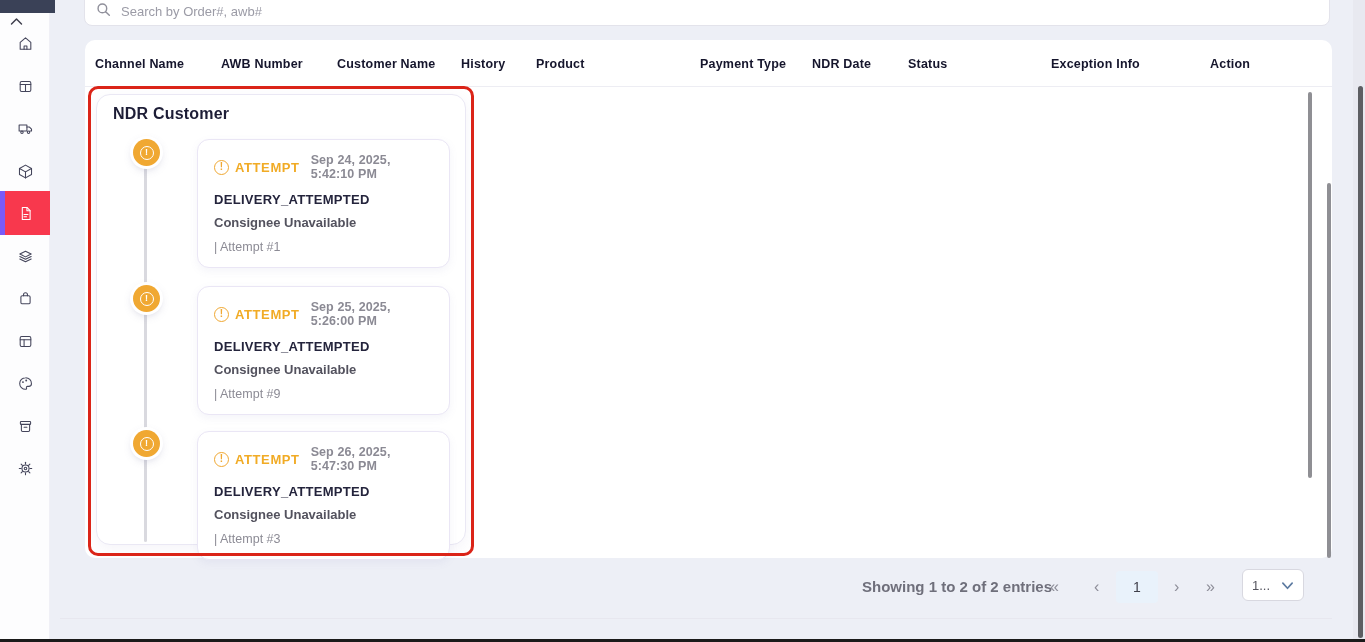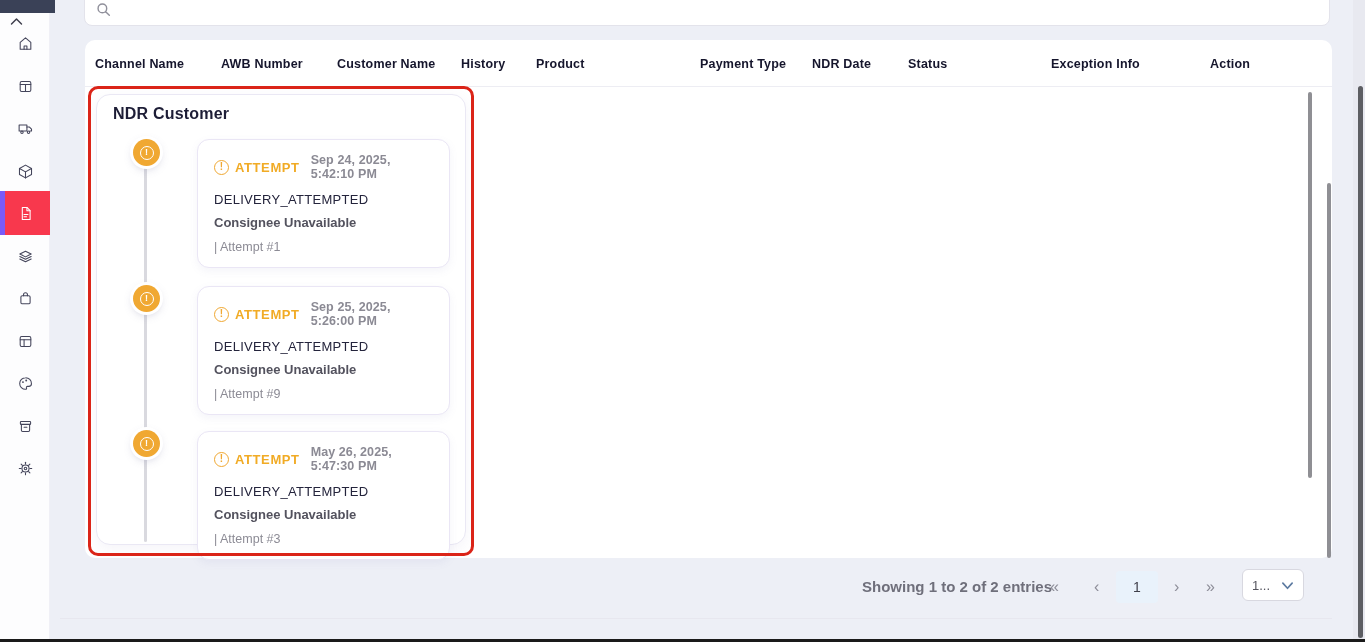--- a/index.html
+++ b/index.html
@@ -42,21 +42,21 @@
   .ndr-panel { position:absolute; left:96px; top:94px; width:370px; height:451px; background:#ffffff; border:1px solid #eae8f4; border-radius:14px; box-shadow:0 4px 14px rgba(110,100,170,.07); z-index:2; }
   .ndr-title { position:absolute; left:113px; top:105px; font-size:16px; font-weight:bold; color:#1d1d36; letter-spacing:.2px; z-index:3; }
   .timeline-line { position:absolute; left:144px; top:160px; width:3px; height:382px; background:#d9d9df; border-radius:2px; z-index:3; }
   .t-node { position:absolute; left:133px; width:27px; height:27px; border-radius:50%; background:#f0a832; display:flex; align-items:center; justify-content:center; box-shadow:0 0 0 3px #ffffff, 0 3px 8px rgba(120,120,160,.35); z-index:4; }
   .t-node .ring { width:14px; height:14px; border:1.5px solid #ffffff; border-radius:50%; display:flex; align-items:center; justify-content:center; color:#ffffff; font-weight:bold; font-size:9px; line-height:1; }
   .att-card { position:absolute; left:197px; width:253px; background:#ffffff; border:1px solid #eae6f5; border-radius:12px; box-shadow:0 3px 8px rgba(120,110,180,.08); padding:13px 16px; z-index:4; }
   .card-head { display:flex; align-items:center; }
   .warn-icon { width:15px; height:15px; border:1.6px solid #f0a832; border-radius:50%; display:flex; align-items:center; justify-content:center; color:#f0a832; font-weight:bold; font-size:10px; line-height:1; flex:none; }
   .badge { margin-left:6px; font-size:13px; font-weight:bold; color:#f1ab25; letter-spacing:.6px; }
   .ts { margin-left:11px; font-size:12.5px; font-weight:bold; color:#8b8a94; letter-spacing:.1px; }
-  .status { margin-top:11px; font-size:13px; font-weight:normal; color:#24243c; letter-spacing:.3px; }
+  .status { margin-top:11px; font-size:13px; font-weight:bold; color:#24243c; letter-spacing:.3px; }
   .reason { margin-top:8px; font-size:13px; font-weight:bold; color:#53525e; }
   .attempt-no { margin-top:10px; font-size:12.5px; color:#8c8b95; }
   .annotation-box { position:absolute; left:88px; top:86px; width:386px; height:470px; border:3px solid #db2418; border-radius:10px; z-index:30; pointer-events:none; }
 
   
   .pg-summary { position:absolute; left:862px; top:578px; font-size:15px; color:#6f6f7b;font-weight:bold; }
   .pg-nav { position:absolute; font-size:16px; color:#8e8e99; cursor:pointer; }
   .pg-page { position:absolute; left:1116px; top:571px; width:42px; height:32px; background:#e9f2fb; border-radius:4px; display:flex; align-items:center; justify-content:center; font-size:14px; color:#3f3f4a; cursor:pointer; }
   .pg-size { position:absolute; left:1242px; top:569px; width:62px; height:32px; background:#ffffff; border:1px solid #d8d8e0; border-radius:6px; display:flex; align-items:center; justify-content:space-between; padding:0 9px; cursor:pointer; }
   .pg-size span { font-size:13px; color:#55555f; }
@@ -157,20 +157,21 @@
         <line x1="16.4" y1="7.6" x2="18.2" y2="5.8"></line>
       </svg>
   </div>
 </div>
 
 <div class="searchbar">
   <svg viewBox="0 0 16 16">
       <circle cx="6.8" cy="6.8" r="4.6"></circle>
       <line x1="10.3" y1="10.3" x2="14.2" y2="14.2"></line>
     </svg>
+  <input type="text" value="" placeholder="Search by Order#, awb#" style="">
 </div>
 
 <div class="table-panel">
   <div class="table-header">
     <span class="th" style="left:10px">Channel Name</span>
     <span class="th" style="left:136px">AWB Number</span>
     <span class="th" style="left:252px">Customer Name</span>
     <span class="th" style="left:376px">History</span>
     <span class="th" style="left:451px">Product</span>
     <span class="th" style="left:615px">Payment Type</span>
@@ -217,21 +218,21 @@
   </div>
   <div class="status">DELIVERY_ATTEMPTED</div>
   <div class="reason">Consignee Unavailable</div>
   <div class="attempt-no">| Attempt #9</div>
 </div>
 
 <div class="att-card" style="top:431px">
   <div class="card-head">
     <span class="warn-icon">!</span>
     <span class="badge">ATTEMPT</span>
-    <span class="ts">May 26, 2025, 5:47:30 PM</span>
+    <span class="ts">Sep 26, 2025, 5:47:30 PM</span>
   </div>
   <div class="status">DELIVERY_ATTEMPTED</div>
   <div class="reason">Consignee Unavailable</div>
   <div class="attempt-no">| Attempt #3</div>
 </div>
 
 <div class="annotation-box"></div>
 
 <div class="footer-line"></div>
 <span class="pg-summary">Showing 1 to 2 of 2 entries</span>

